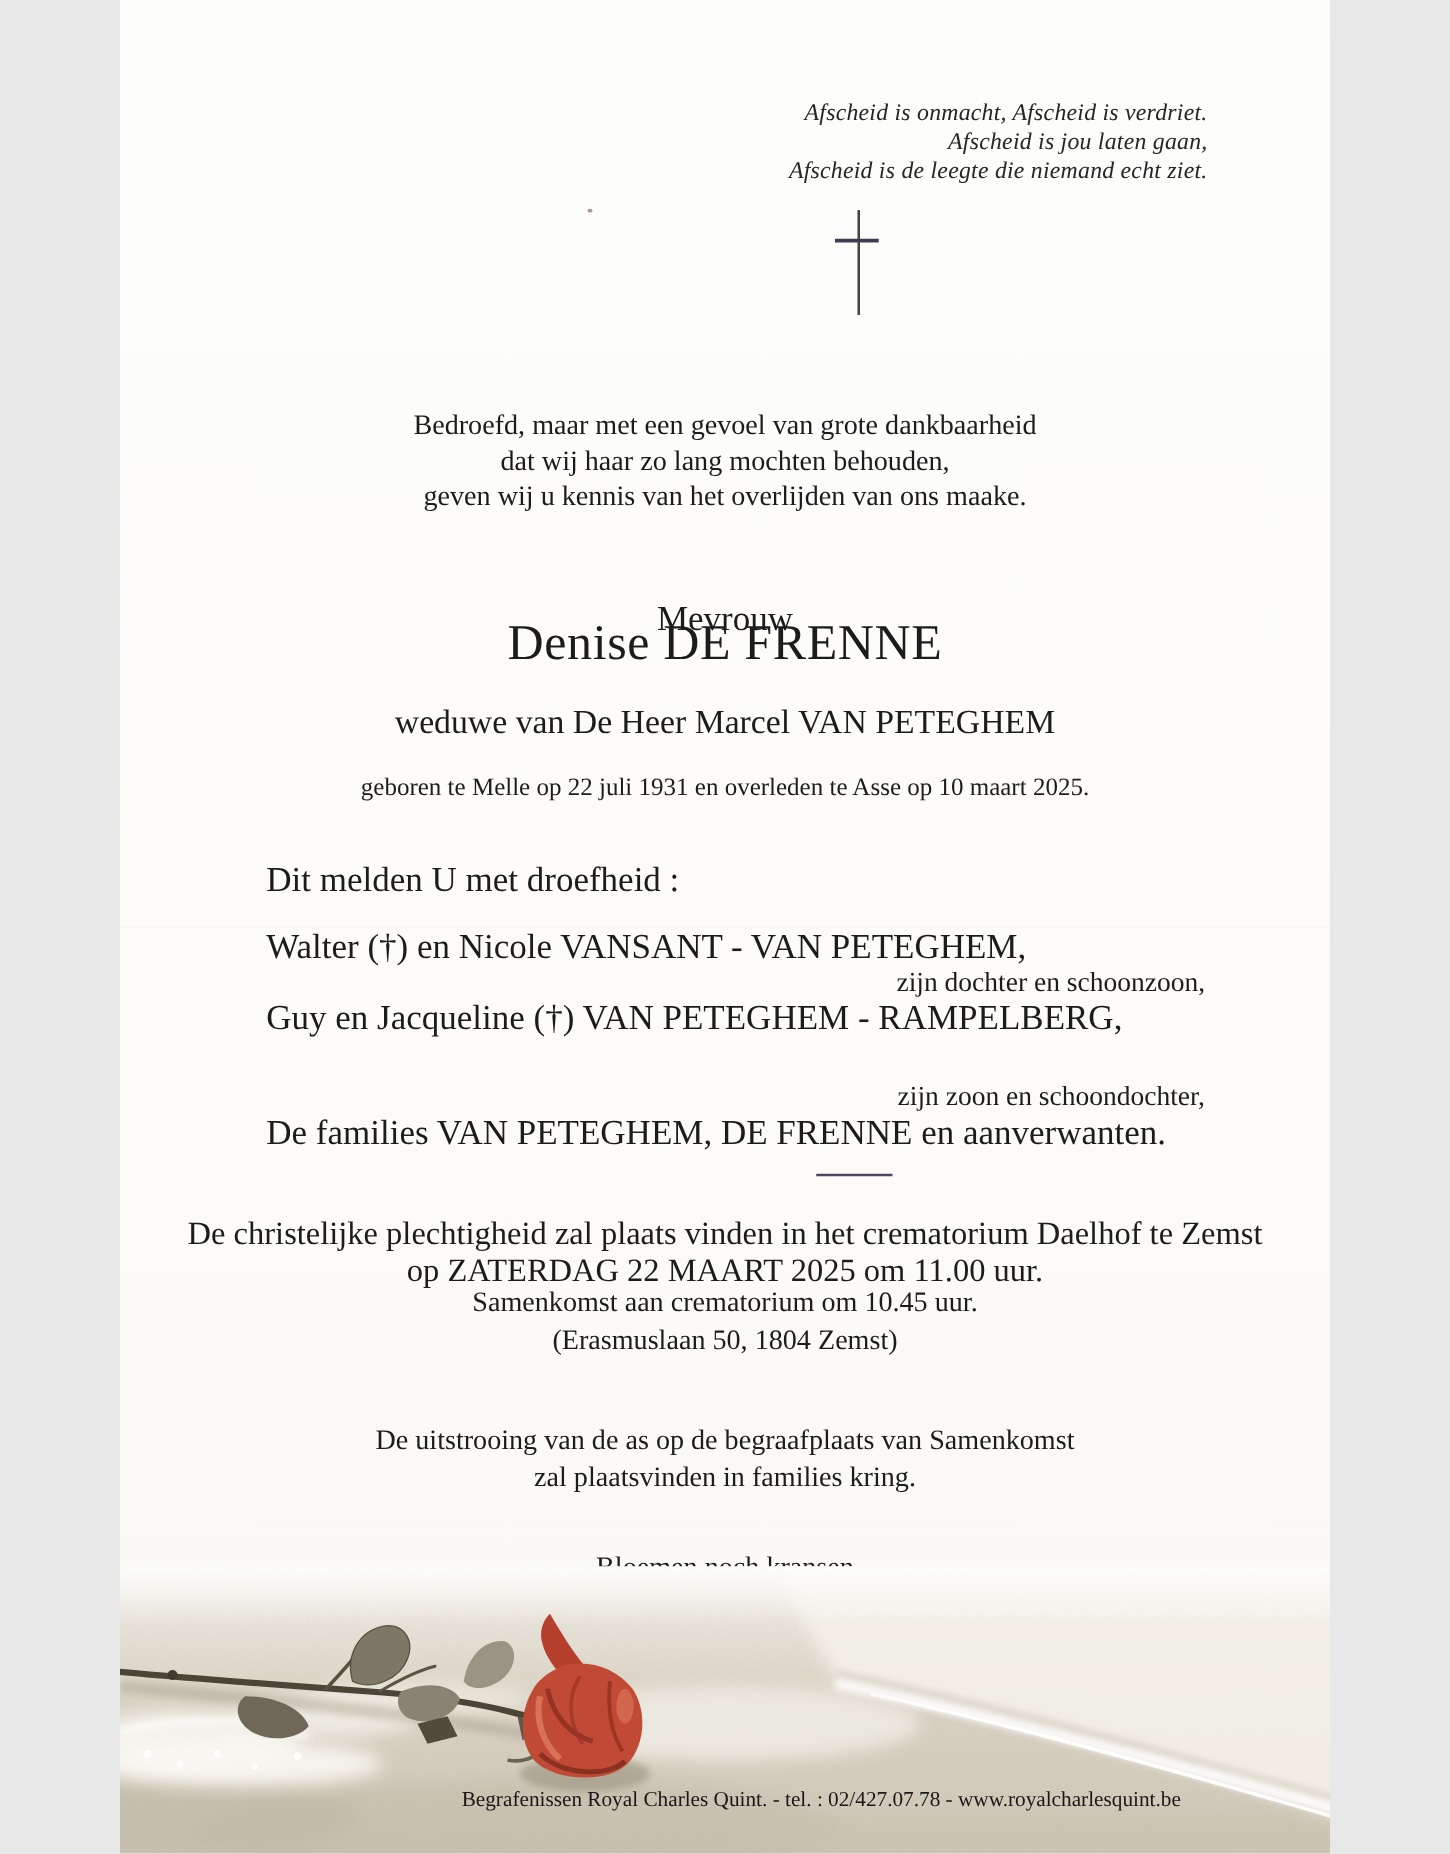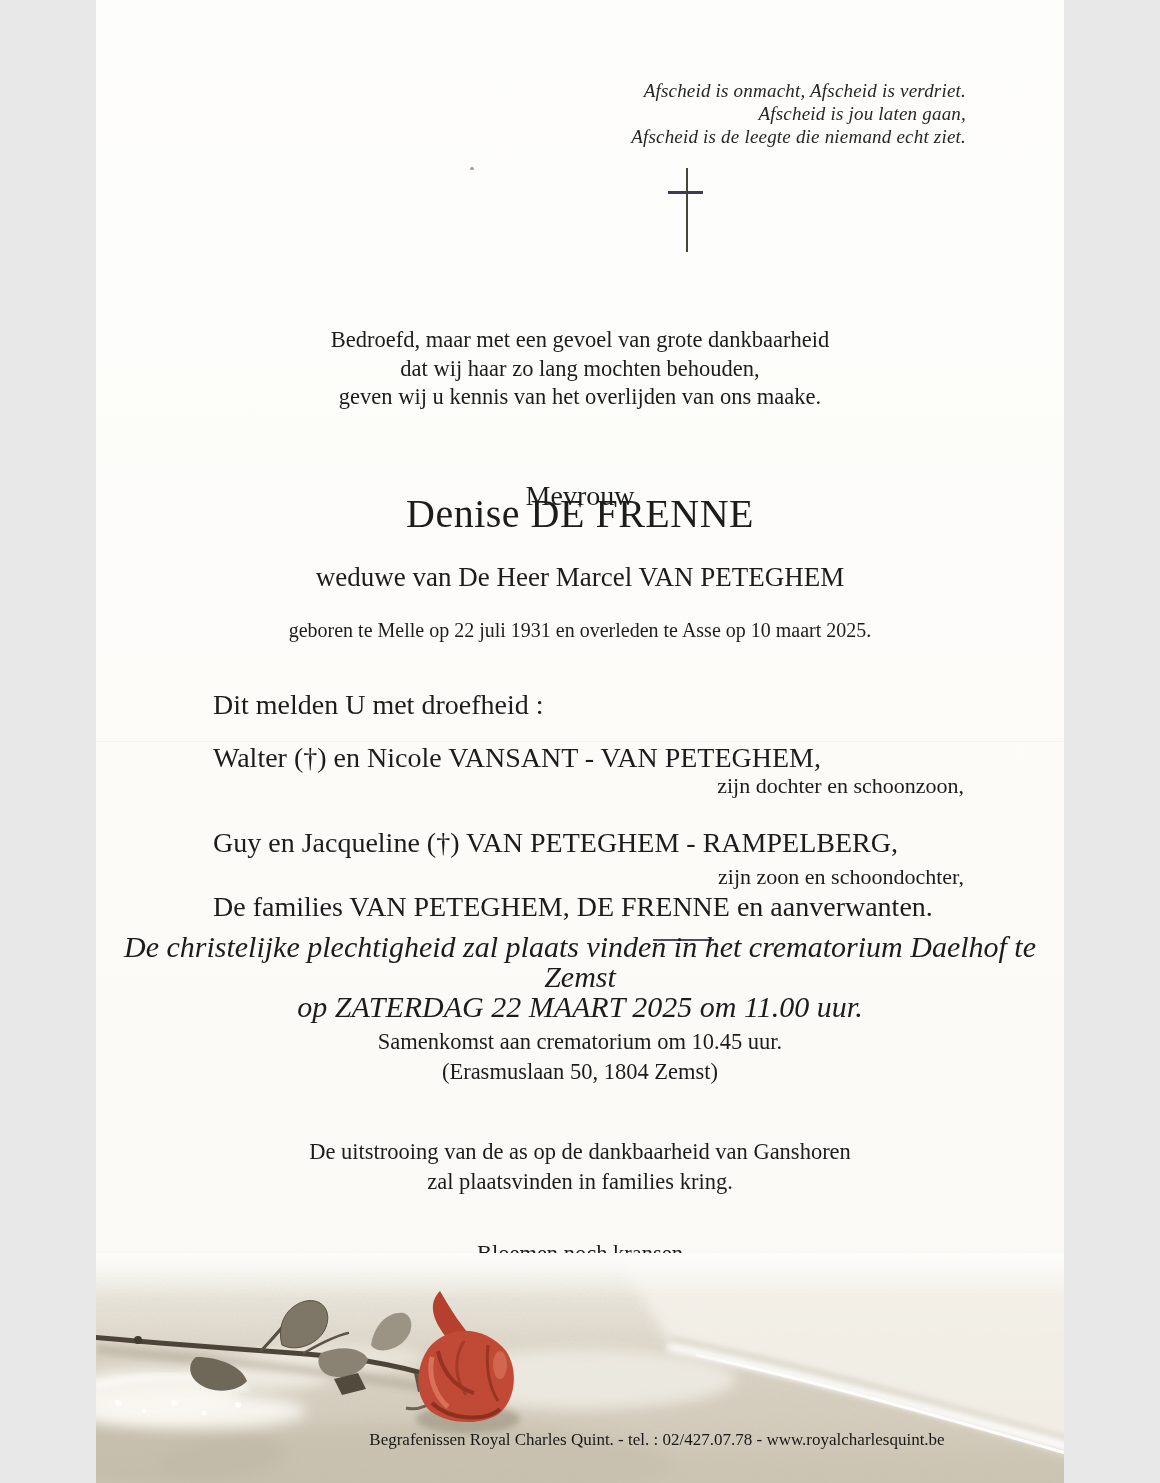--- a/index.html
+++ b/index.html
@@ -20,25 +20,25 @@
   .intro { top:326px; font-size:22.5px; line-height:28.5px; }
   .salutation { top:436px; font-size:28px;margin-top:44px; }
   .name { top:490px; font-size:40px; font-weight:normal; margin:0; letter-spacing:0.5px; }
   .widow { top:562px; font-size:27px; }
   .dates { top:619px; font-size:20px; }
   .left-line { position:absolute; left:117px; font-size:28px; }
   .right-line { position:absolute; right:100px; font-size:22px; }
   .melden { top:689px; }
   .rel-names-0 { top:742px; }
   .rel-relation-0 { top:773px; }
-  .rel-names-1 { top:827px; }
+  .rel-names-1 { top:799px; }
   .rel-relation-1 { top:864px;margin-left:39px; }
   .families { top:891px; }
   .divider { position:absolute; top:939px; left:557px; width:61px; height:2px; background:#4c4960; }
-  .ceremony { top:932px; font-size:30px; line-height:30px;font-style:italic; }
+  .ceremony { top:972px; font-size:26px; line-height:30px; }
   .gathering { top:1027px; font-size:22.5px; line-height:30px; }
   .scattering { top:1137px; font-size:22.5px; line-height:30px; }
   .flowers { top:1241px; font-size:22.5px; }
   .footer {
     position:absolute; top:1430px; left:0; width:1122px; text-align:center;
     font-size:17px; color:#181818; z-index:5;
   }
   .beach { position:absolute; left:0; bottom:0; width:1160px; height:230px; z-index:1; }
 </style>
 </head>
@@ -83,21 +83,21 @@
     <div>De christelijke plechtigheid zal plaats vinden in het crematorium Daelhof te Zemst</div>
     <div>op ZATERDAG 22 MAART 2025 om 11.00 uur.</div>
   </div>
 
   <div class="centered gathering">
     <div>Samenkomst aan crematorium om 10.45 uur.</div>
     <div>(Erasmuslaan 50, 1804 Zemst)</div>
   </div>
 
   <div class="centered scattering">
-    <div>De uitstrooing van de as op de dankbaarheid van Ganshoren</div>
+    <div>De uitstrooing van de as op de begraafplaats van Samenkomst</div>
     <div>zal plaatsvinden in families kring.</div>
   </div>
 
   <div class="centered flowers">Bloemen noch kransen</div>
 
   <svg class="beach" viewBox="0 0 1160 230" aria-hidden="true">
     <defs>
       <linearGradient id="sandg" x1="0" y1="0" x2="0" y2="1">
         <stop offset="0" stop-color="#f6f3ec"></stop>
         <stop offset="0.45" stop-color="#dcd5c7"></stop>

